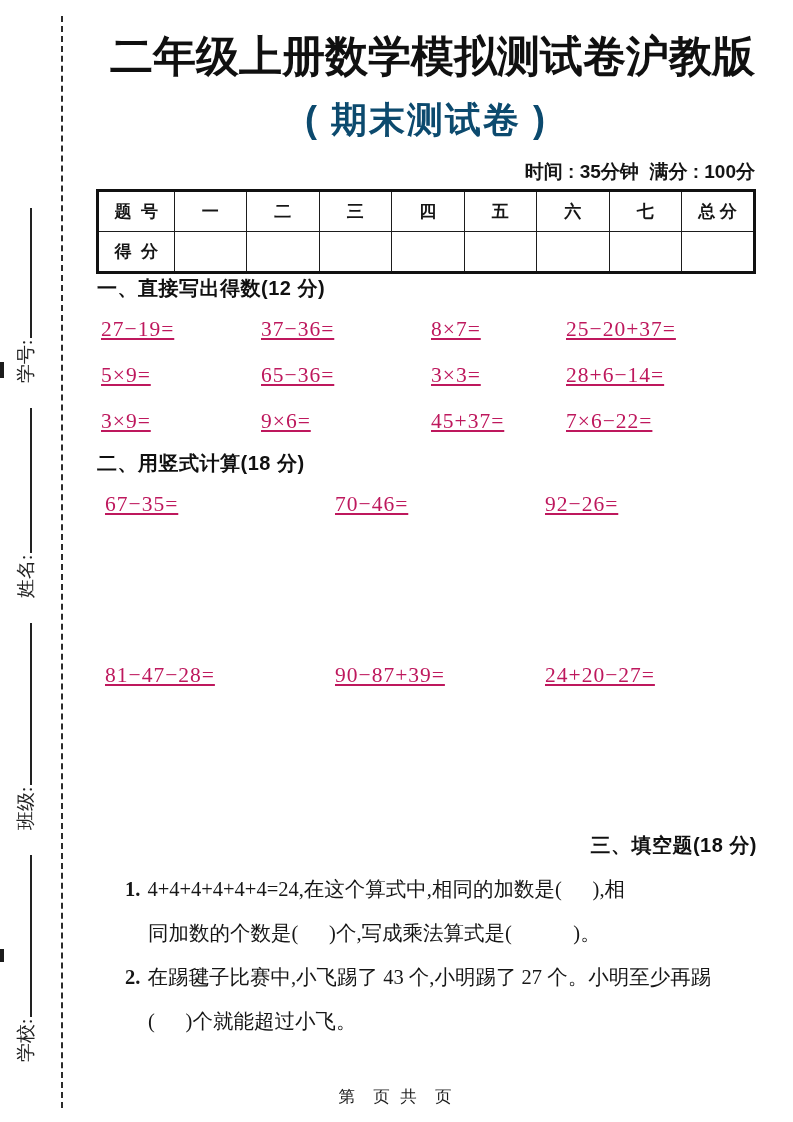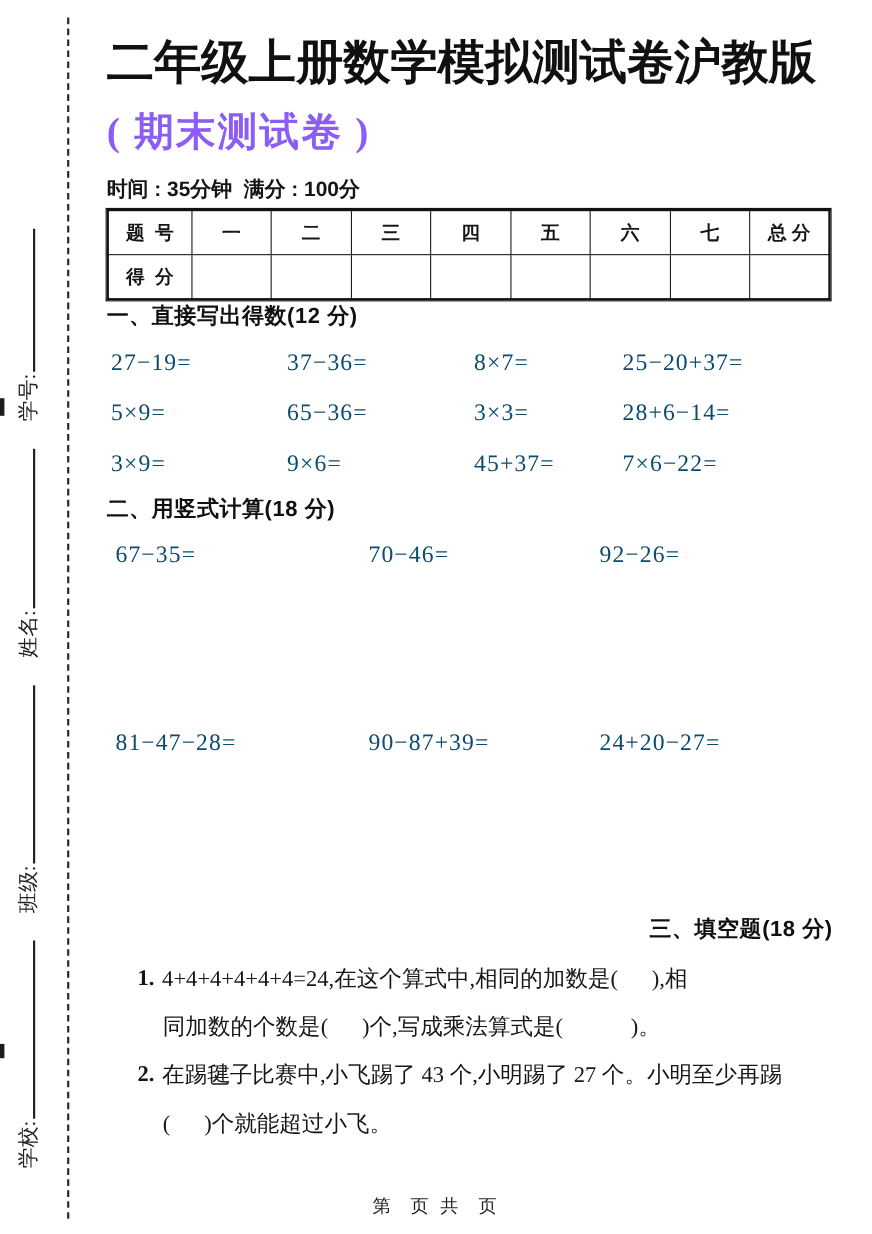--- a/index.html
+++ b/index.html
@@ -39,37 +39,37 @@
     margin-left: 2px;
   }
   .edge-mark { position: absolute; left: 0; width: 4px; background: #1c1c1c; }
   .edge-mark.m1 { top: 362px; height: 16px; }
   .edge-mark.m2 { top: 949px; height: 13px; }
 
   
   .exam-title {
     position: absolute;
     left: 97px; top: 28px; width: 658px;
-    text-align: left;
+    text-align: right;
     font-size: 43px; font-weight: bold;
     letter-spacing: 0px;
     color: #101010;
   }
   .exam-subtitle {
     position: absolute;
     left: 97px; top: 96px; width: 658px;
-    text-align: left;
+    text-align: center;
     font-size: 36px; font-weight: bold;
     letter-spacing: 2px;
-    color: #8b5cf6;
-    font-family: Liberation Serif, serif;
+    color: #0c4a6e;
   }
   .exam-meta {
     position: absolute;
     left: 97px; top: 159px; width: 658px;
+    text-align: right;
     font-size: 19px; font-weight: 600;
     color: #151515;
   }
 
   
   .score-table {
     position: absolute;
     left: 97px; top: 190px;
     width: 658px;
     border-collapse: collapse;
@@ -109,22 +109,23 @@
     display: grid;
     grid-template-columns: 230px 210px 1fr;
     height: 46px; align-items: center;
   }
   .calc-rows2 { margin-top: 6px; margin-left: 8px; }
   .calc-row-3col.spaced { margin-top: 125px; }
   .problem {
     font-family: "Liberation Serif", serif;
     font-size: 21.5px;
     letter-spacing: 1px;
-    color: #0c4a6e;
+    color: #be185d;
     white-space: nowrap;
+    text-decoration: underline;
   }
 
   .fill-lines { margin-top: 10px; }
   .fill-line {
     height: 44px;
     display: flex; align-items: center;
     font-family: "Liberation Serif", serif;
     font-size: 20.5px;
     color: #161616;
     white-space: nowrap;

